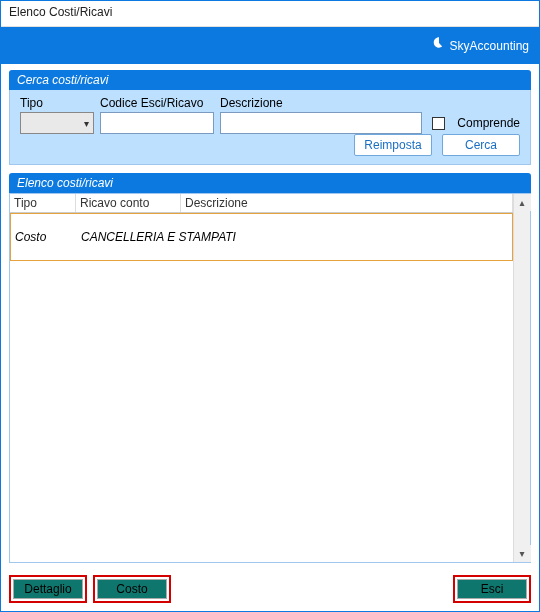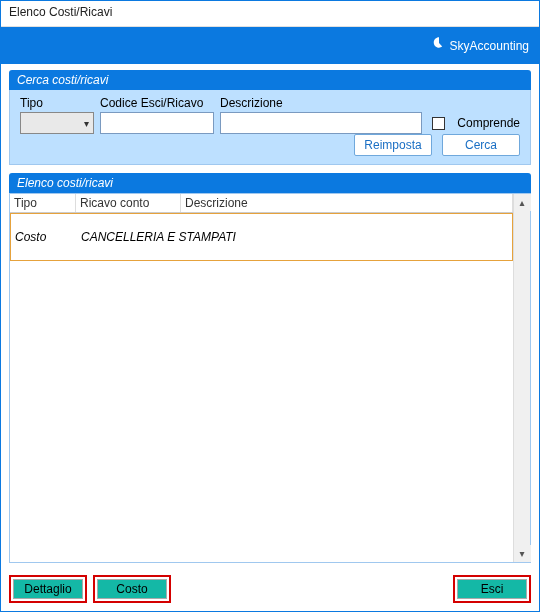--- a/index.html
+++ b/index.html
@@ -31,21 +31,21 @@
   .col-headers div { border-right:1px solid #ddd; padding:2px 4px; color:#333; }
   .c-tipo { width:66px; }
   .c-codice { width:105px; }
   .c-desc { flex:1; }
   .row { display:flex; border:1px solid #e6a23c; background:#fff; }
   .row div { padding:16px 4px; border-right:1px solid transparent;font-style:italic; }
   .scrollbar { width:17px; background:#f0f0f0; border-left:1px solid #ddd; display:flex; flex-direction:column; justify-content:space-between; align-items:center;}
   .sb-btn { width:17px; height:17px; display:flex; align-items:center; justify-content:center; color:#555; font-size:10px; background:#f0f0f0;}
   .footer { padding: 6px 8px 8px 8px; display:flex; gap:6px; }
   .fbtn-wrap { border:2px solid #d40000; padding:2px; }
-  .fbtn { width:70px; height:20px; background:#14b8a6; border:1px solid #aaa; text-align:center; line-height:18px; cursor:pointer; }
+  .fbtn { width:70px; height:20px; background:#0f766e; border:1px solid #aaa; text-align:center; line-height:18px; cursor:pointer; }
   .spacer { flex:1; }
 </style>
 </head>
 <body>
 
 <div class="titlebar">
   <span>Elenco Costi/Ricavi</span>
 </div>
 
 <div class="brandbar">

